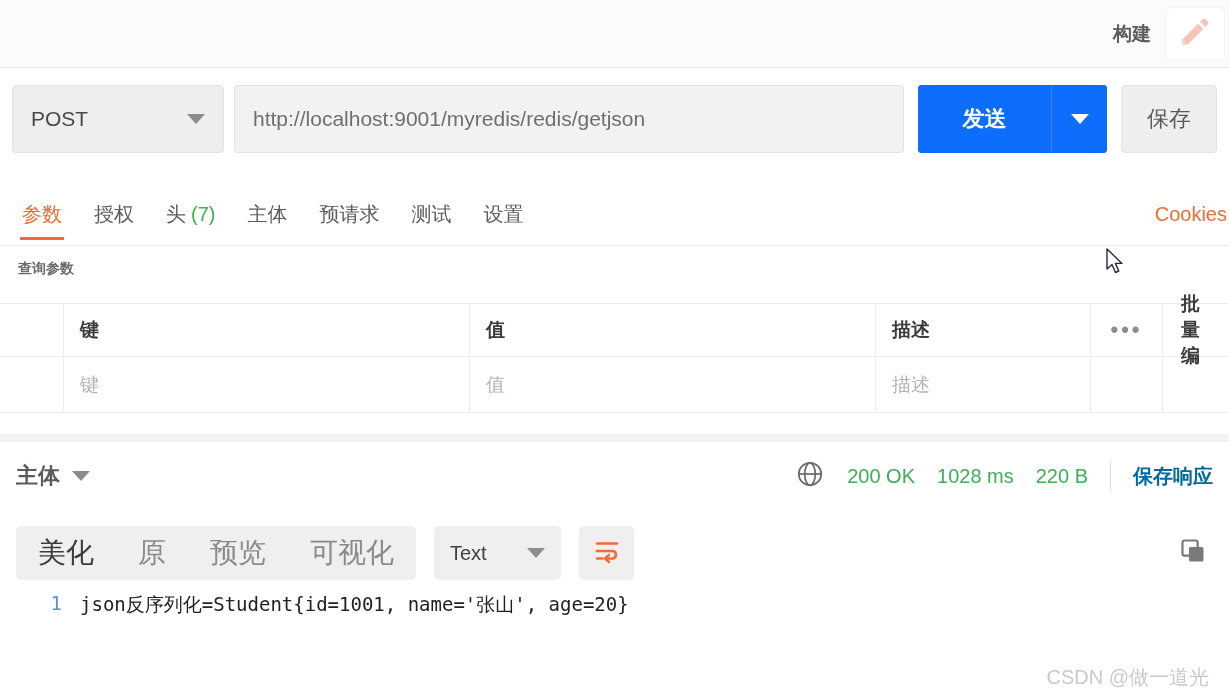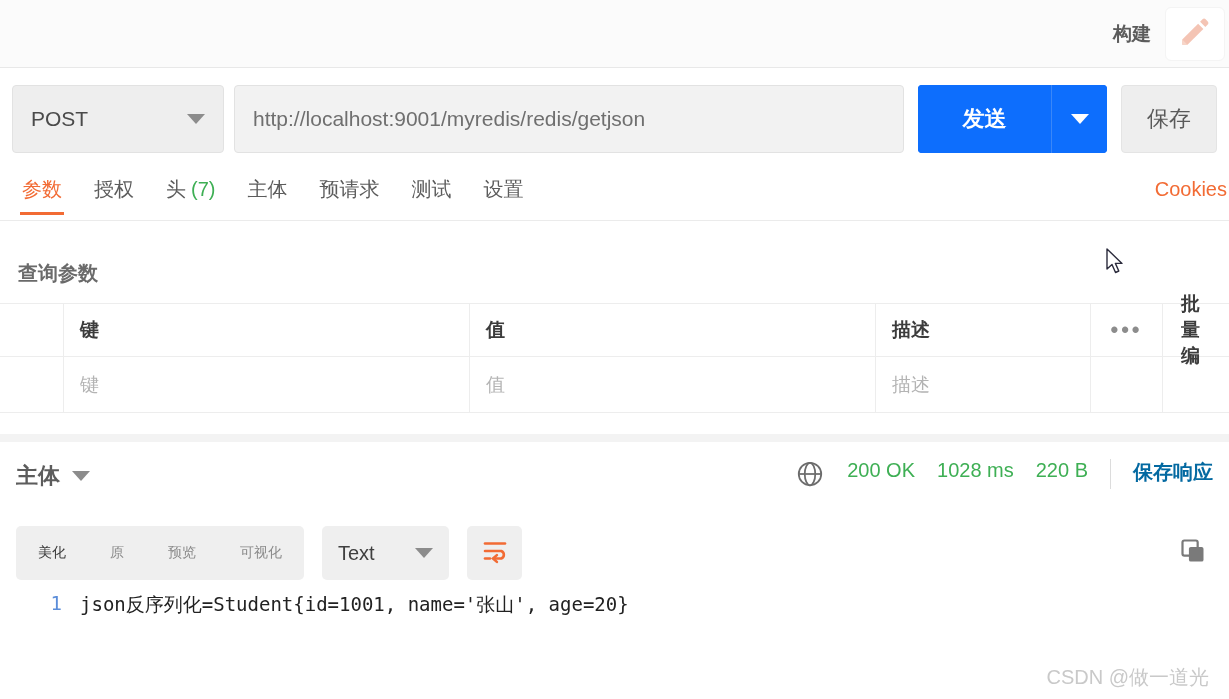--- a/index.html
+++ b/index.html
@@ -78,21 +78,21 @@
   }
   .save-btn {
     margin-left:14px; height:68px; min-width:96px;
     background:#eeeeee; border:1px solid #e4e4e4; border-radius:4px;
     display:flex; align-items:center; justify-content:center;
     font-size:22px; color:#5a5a5a;
   }
 
   
   .reqtabs {
-    position:absolute; left:0; top:173px; width:1229px; height:48px;
+    position:absolute; left:0; top:198px; width:1229px; height:48px;
     display:flex; align-items:flex-start; padding-left:6px;
     border-bottom:1px solid #ebebeb;
   }
   .rtab {
     font-size:20px; color:#5c5c5c; padding:0 16px;
     line-height:32px; position:relative; white-space:nowrap;
   }
   .rtab.active { color:#f26b34; }
   .rtab.active:after {
     content:""; position:absolute; left:14px; right:14px; bottom:-10px;
@@ -100,21 +100,21 @@
   }
   .hdr-count { color:#3eaf54; font-size:20px; margin-left:5px; }
   .cookies-link {
     margin-left:auto; padding-right:2px; font-size:20px; color:#f26b34;
     line-height:32px;
   }
 
   
   .qp-title {
     position:absolute; left:18px; top:260px;
-    font-size:20px; font-weight:700; color:#6a6a6a;
+    font-size:14px; font-weight:700; color:#6a6a6a;
   }
   .qp-table {
     position:absolute; left:0; top:303px; width:1229px;
   }
   .qp-row { display:flex; width:1229px; }
   .qp-row.head { height:54px; border-top:1px solid #ededed; border-bottom:1px solid #ededed; }
   .qp-row.body { height:56px; border-bottom:1px solid #ededed; }
   .qp-cell {
     display:flex; align-items:center; padding:0 16px;
     border-right:1px solid #ededed;
@@ -133,35 +133,35 @@
   
   .resp-sep {
     position:absolute; left:0; top:434px; width:1229px; height:8px; background:#f3f3f3;
   }
   .resp-meta {
     position:absolute; left:0; top:442px; width:1229px; height:68px;
     display:flex; align-items:center; padding:0 16px;
   }
   .body-drop { display:flex; align-items:center; gap:12px; }
   .body-drop .lbl { font-size:22px; font-weight:700; color:#5c5c5c; }
-  .meta-right { margin-left:auto; display:flex; gap:22px; padding-right:0px; }
+  .meta-right { margin-left:auto; display:flex; align-items:center; gap:22px; padding-right:0px; }
   .status-ok, .status-time, .status-size { font-size:20px; color:#3eaf54; }
   .meta-divider { width:1px; height:30px; background:#dcdcdc; }
   .save-resp { font-size:20px; color:#0369a1; font-weight:700; white-space:nowrap; }
 
   
   .resp-toolbar {
     position:absolute; left:0; top:518px; width:1229px; height:70px;
     display:flex; align-items:center; padding:0 16px;
   }
   .segmented {
     display:flex; background:#efefef; border-radius:5px; height:54px; align-items:center;
   }
   .seg {
-    font-size:14px; color:#8a8a8a; padding:0 22px; height:40px;
+    font-size:28px; color:#8a8a8a; padding:0 22px; height:40px;
     display:flex; align-items:center;
   }
   .seg.active { color:#3c3c3c; }
   .text-select {
     margin-left:18px; height:54px; min-width:127px; background:#efefef; border-radius:5px;
     display:flex; align-items:center; justify-content:space-between; padding:0 16px; gap:16px;
   }
   .text-select .lbl { font-size:20px; color:#404040; }
   .wrap-btn {
     margin-left:18px; width:55px; height:54px; background:#efefef; border-radius:5px;

